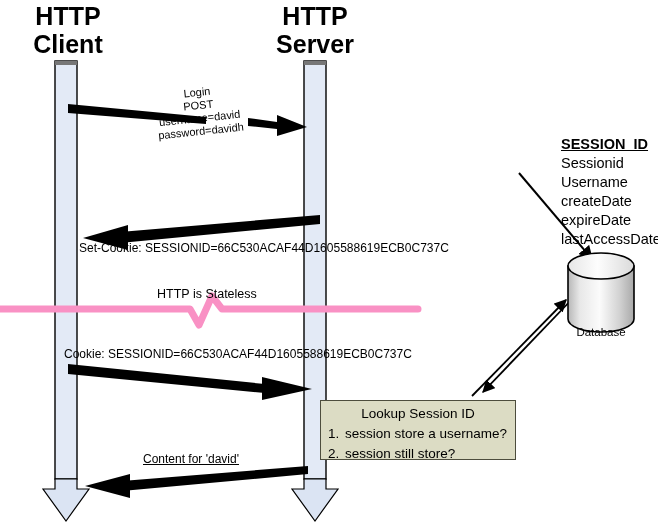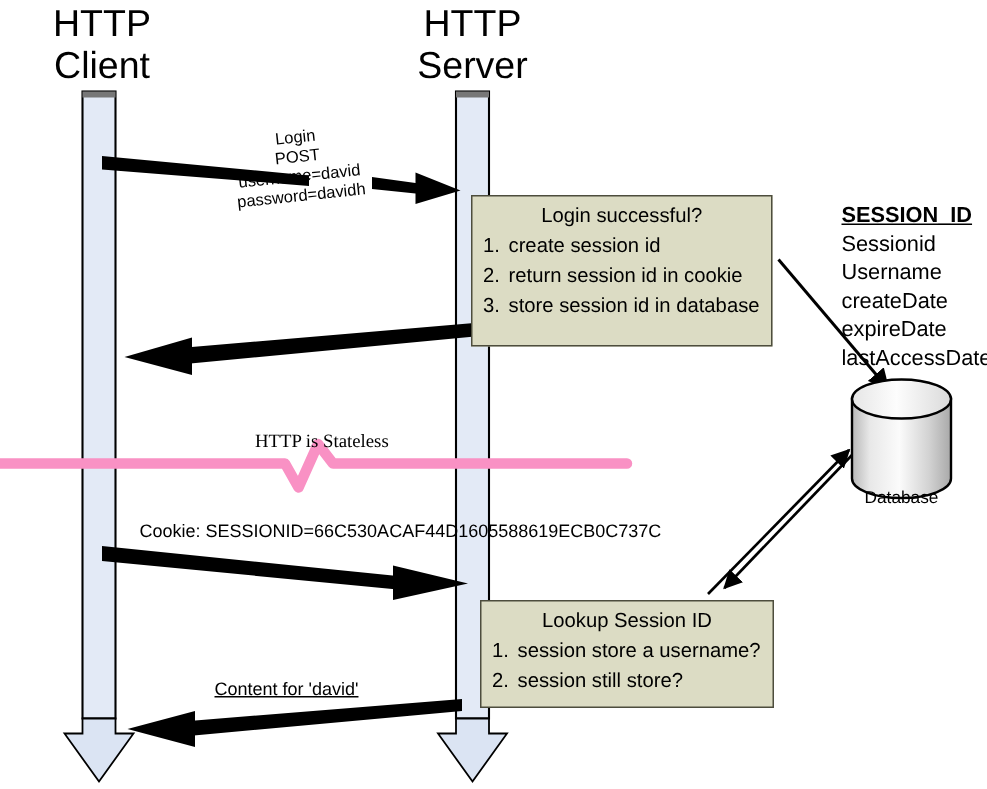--- a/index.html
+++ b/index.html
@@ -23,20 +23,21 @@
     height: 526px;
   }
   .actor-title {
     position: absolute;
     text-align: center;
     font-size: 25px;
     line-height: 28px;
     color: #000000;
     white-space: pre-line;
     letter-spacing: 0px;
+    font-weight: bold;
   }
   #client-title { left: 8px;  top: 2px;  width: 120px; }
   #server-title { left: 255px; top: 2px; width: 120px; }
 
   .box {
     position: absolute;
     background: #dcdcc4;
     border: 1px solid #4d4d3d;
     box-sizing: border-box;
   }
@@ -181,46 +182,39 @@
     <g>
       <path d="M 0 309 L 190 309 L 199 325 L 212 296 L 222 309 L 418 309" fill="none" stroke="#f991c4" stroke-width="7" stroke-linecap="round" stroke-linejoin="round"></path>
     </g>
   </svg>
 
   <div class="rot-label" id="login-label" style="left:144px; top:86px; width:110px;">Login
 POST
 username=david
 password=davidh</div>
 
-  <div class="box" id="box-login" style="left:314px; top:130px; width:201px; height:101px;">
-    <div class="box-title">Login successful?</div>
-    <ol>
-      <li>create session id</li>
-      <li>return session id in cookie</li>
-      <li>store session id in database</li>
-    </ol>
-  </div>
-
+
+  <div class="msg-label" style="left:79px; top:241px;">Set-Cookie: SESSIONID=66C530ACAF44D1605588619ECB0C737C</div>
 
   <div class="legend" id="session-legend" style="left:561px; top:135px;">
     <div class="legend-title">SESSION_ID</div>
     <div>Sessionid</div>
     <div>Username</div>
     <div>createDate</div>
     <div>expireDate</div>
     <div>lastAccessDate</div>
   </div>
 
   <div class="db-label" style="left:541px; top:326px;">Database</div>
 
-  <div class="stateless-label" style="left:170px; top:287px;font-family:Liberation Serif, serif;">HTTP is Stateless</div>
-
-  <div class="msg-label" style="left:93px; top:347px;">Cookie: SESSIONID=66C530ACAF44D1605588619ECB0C737C</div>
-
-  <div class="box" id="box-lookup" style="left:320px; top:400px; width:196px; height:72px;">
+  <div class="stateless-label" style="left:157px; top:287px;">HTTP is Stateless</div>
+
+  <div class="msg-label" style="left:64px; top:347px;">Cookie: SESSIONID=66C530ACAF44D1605588619ECB0C737C</div>
+
+  <div class="box" id="box-lookup" style="left:320px; top:400px; width:196px; height:60px;">
     <div class="box-title">Lookup Session ID</div>
     <ol>
       <li>session store a username?</li>
       <li>session still store?</li>
     </ol>
   </div>
 
   <div class="msg-label" style="left:143px; top:452px;text-decoration:underline;">Content for 'david'</div>
 
 </div>

